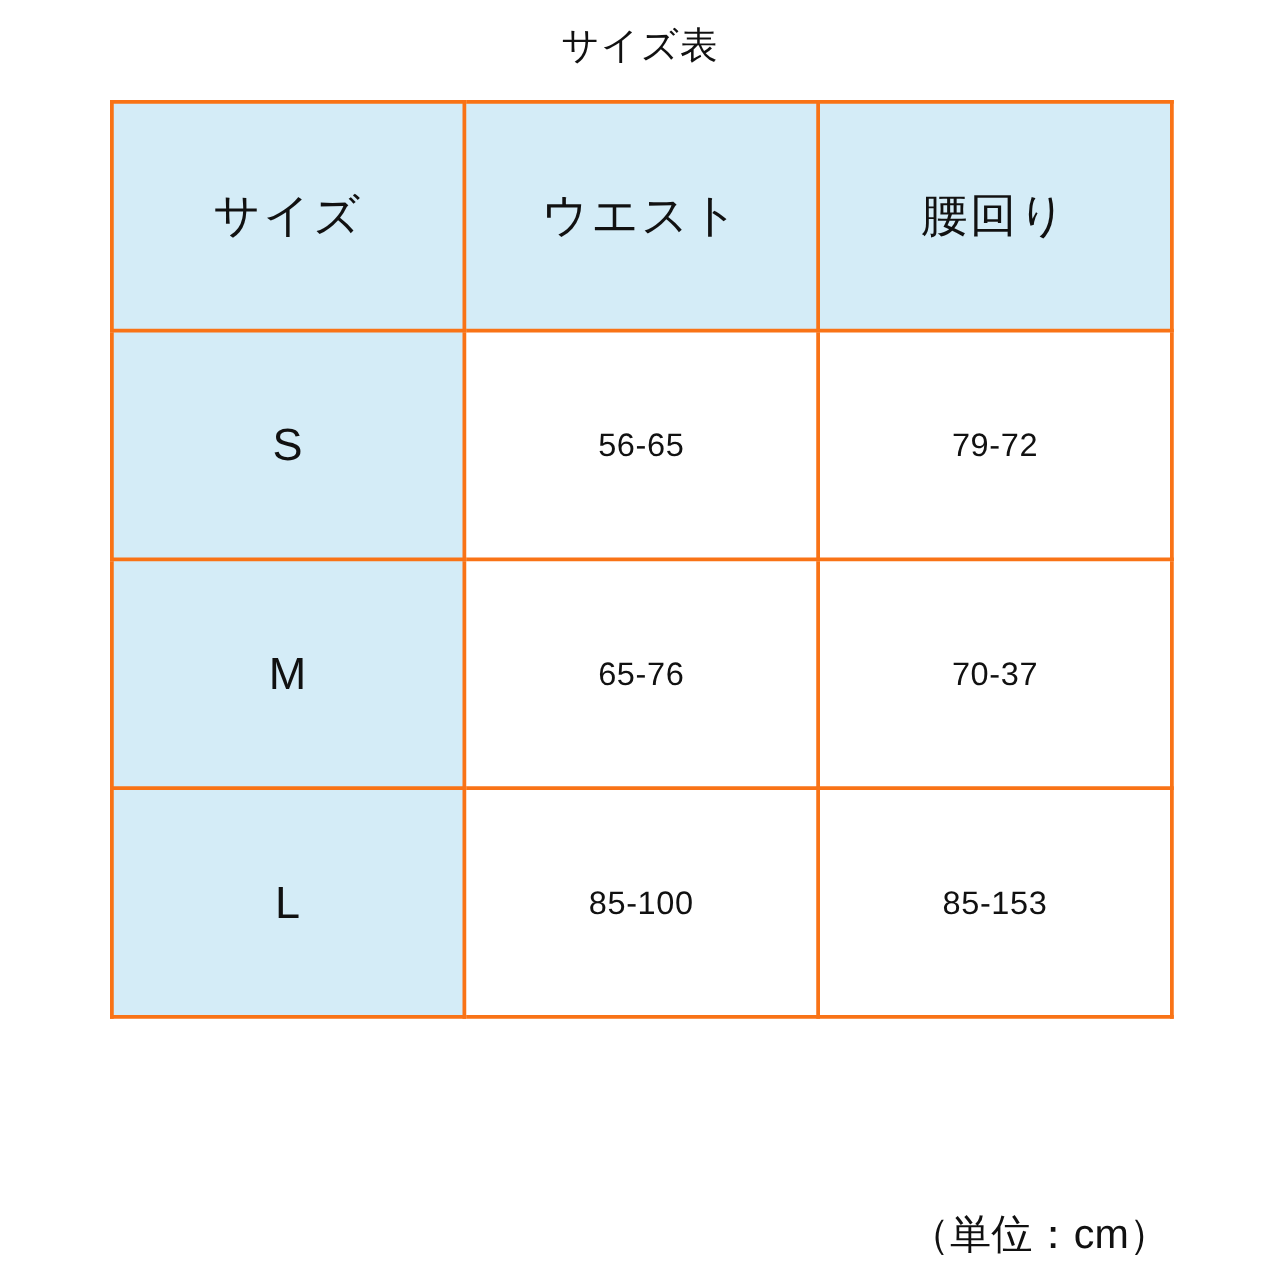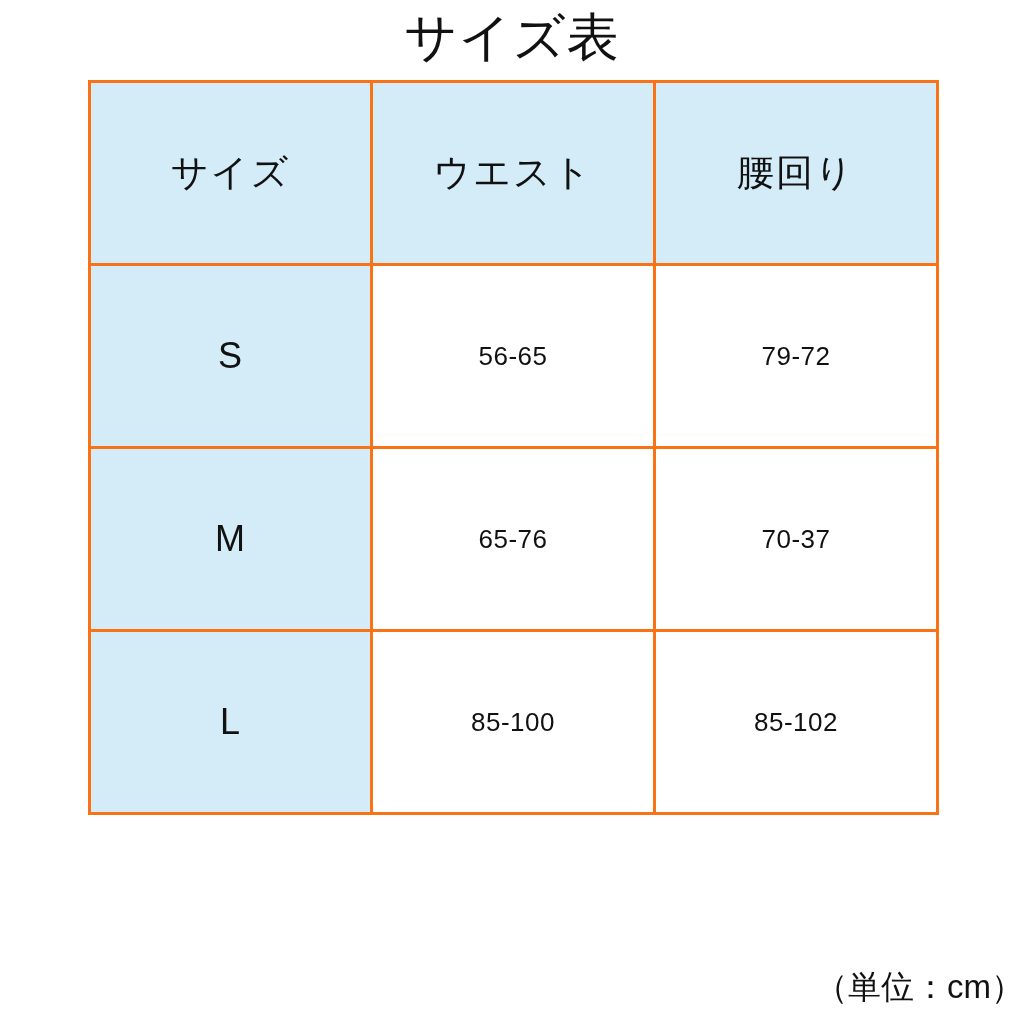--- a/index.html
+++ b/index.html
@@ -21,21 +21,21 @@
     height: 1024px;
     box-sizing: border-box;
   }
 
   .title {
     position: absolute;
     top: 12px;
     left: 0;
     width: 1024px;
     text-align: center;
-    font-size: 52px;
+    font-size: 30px;
     line-height: 50px;
     letter-spacing: 1px;
     color: #111111;
   }
 
   .table-wrap {
     position: absolute;
     top: 80px;
     left: 88px;
     width: 848px;
@@ -81,20 +81,21 @@
     font-size: 36px;
     letter-spacing: 1px;
   }
 
   .unit-note {
     position: absolute;
     top: 966px;
     left: 0;
     width: 1024px;
     text-align: right;
+    padding-right: 88px;
     box-sizing: border-box;
     font-size: 33px;
     line-height: 42px;
     color: #111111;
   }
 </style>
 </head>
 <body>
 
 <div class="page">
@@ -122,21 +123,21 @@
           <td>79-72</td>
         </tr>
         <tr>
           <td class="label-cell">M</td>
           <td>65-76</td>
           <td>70-37</td>
         </tr>
         <tr>
           <td class="label-cell">L</td>
           <td>85-100</td>
-          <td>85-102</td>
+          <td>85-153</td>
         </tr>
       </tbody>
     </table>
   </div>
 
   <div class="unit-note">（単位：cm）</div>
 
 </div>
 
 </body></html>

